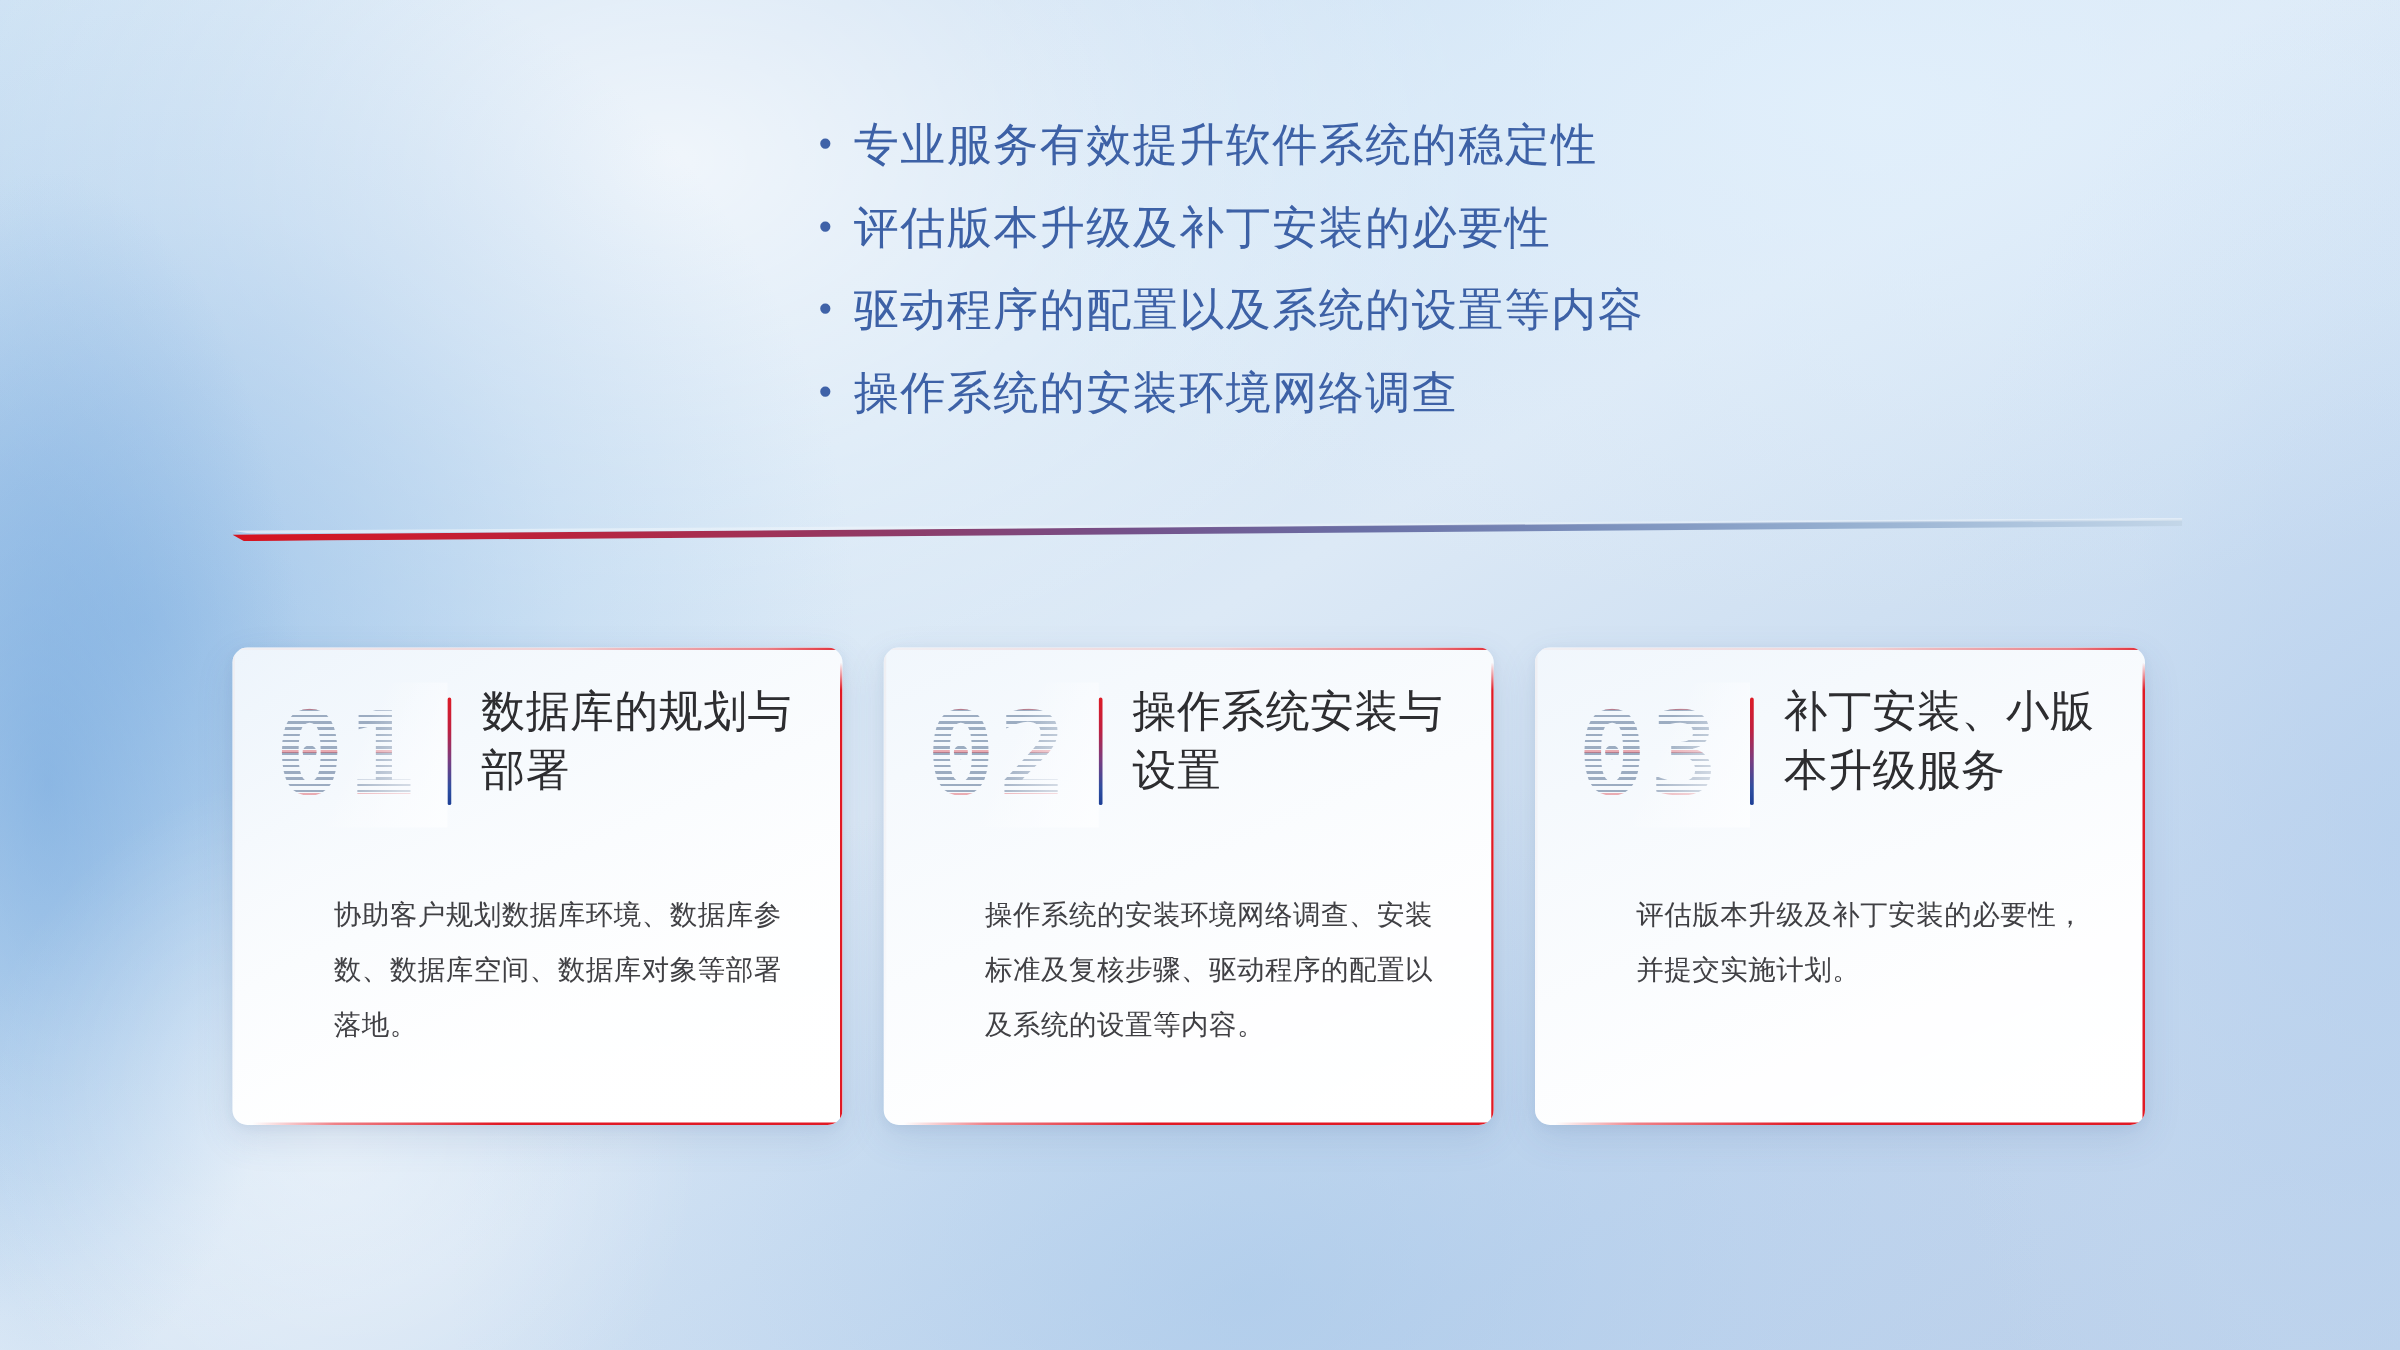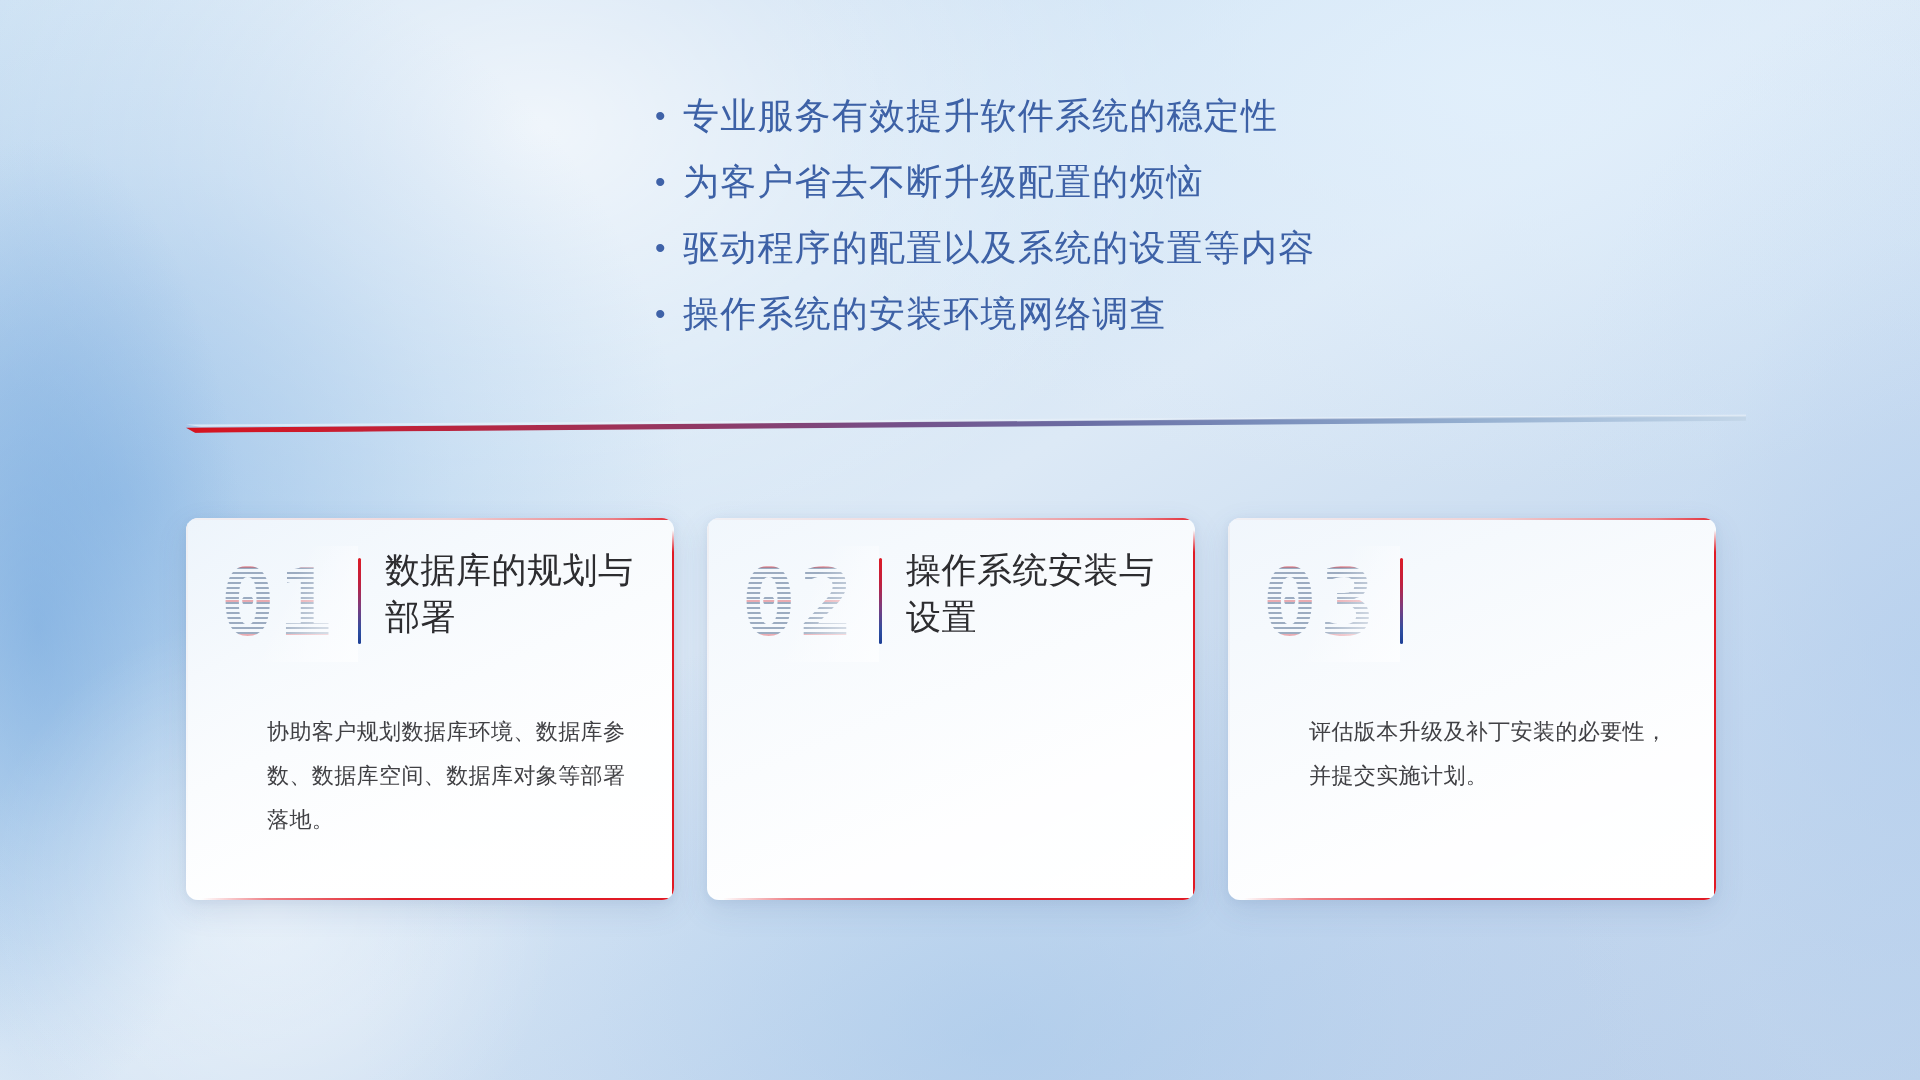--- a/index.html
+++ b/index.html
@@ -317,21 +317,21 @@
   <div class="bg-layer bg-glow-4"></div>
   <div class="bg-layer bg-glow-6"></div>
 
   <div id="bullets">
     <div class="bullet-row">
       <span class="bullet-dot">•</span>
       <span class="bullet-text">专业服务有效提升软件系统的稳定性</span>
     </div>
     <div class="bullet-row">
       <span class="bullet-dot">•</span>
-      <span class="bullet-text">为客户省去不断升级配置的烦恼</span>
+      <span class="bullet-text">评估版本升级及补丁安装的必要性</span>
     </div>
     <div class="bullet-row">
       <span class="bullet-dot">•</span>
       <span class="bullet-text">驱动程序的配置以及系统的设置等内容</span>
     </div>
     <div class="bullet-row">
       <span class="bullet-dot">•</span>
       <span class="bullet-text">操作系统的安装环境网络调查</span>
     </div>
   </div>
@@ -367,32 +367,34 @@
       <div class="card-edge-b"></div>
       <div class="card-head">
         <div class="card-num">
           <div class="card-num-glyph">02</div>
           <div class="card-num-tint">02</div>
           <div class="card-num-fade"></div>
         </div>
         <div class="card-rule"></div>
         <div class="card-title">操作系统安装与设置</div>
       </div>
+      <div class="card-body">操作系统的安装环境网络调查、安装标准及复核步骤、驱动程序的配置以及系统的设置等内容。</div>
     </div>
 
     <div class="card">
       <div class="card-edge-t"></div>
       <div class="card-edge-l"></div>
       <div class="card-edge-r"></div>
       <div class="card-edge-b"></div>
       <div class="card-head">
         <div class="card-num">
           <div class="card-num-glyph">03</div>
           <div class="card-num-tint">03</div>
           <div class="card-num-fade"></div>
         </div>
         <div class="card-rule"></div>
+        <div class="card-title">补丁安装、小版本升级服务</div>
       </div>
       <div class="card-body">评估版本升级及补丁安装的必要性，并提交实施计划。</div>
     </div>
 
   </div>
 </div>
 
 </body></html>

